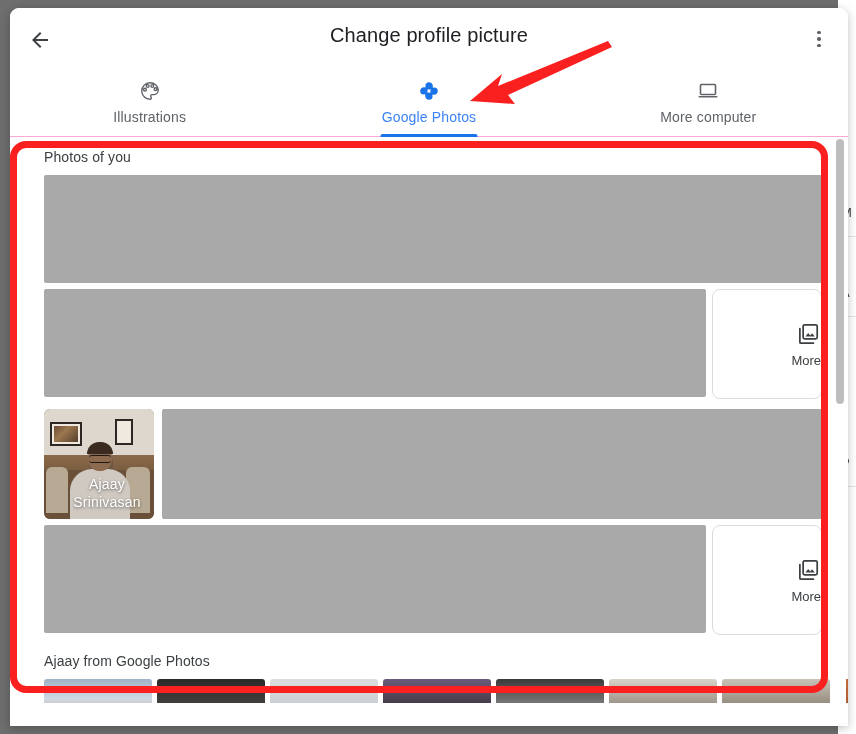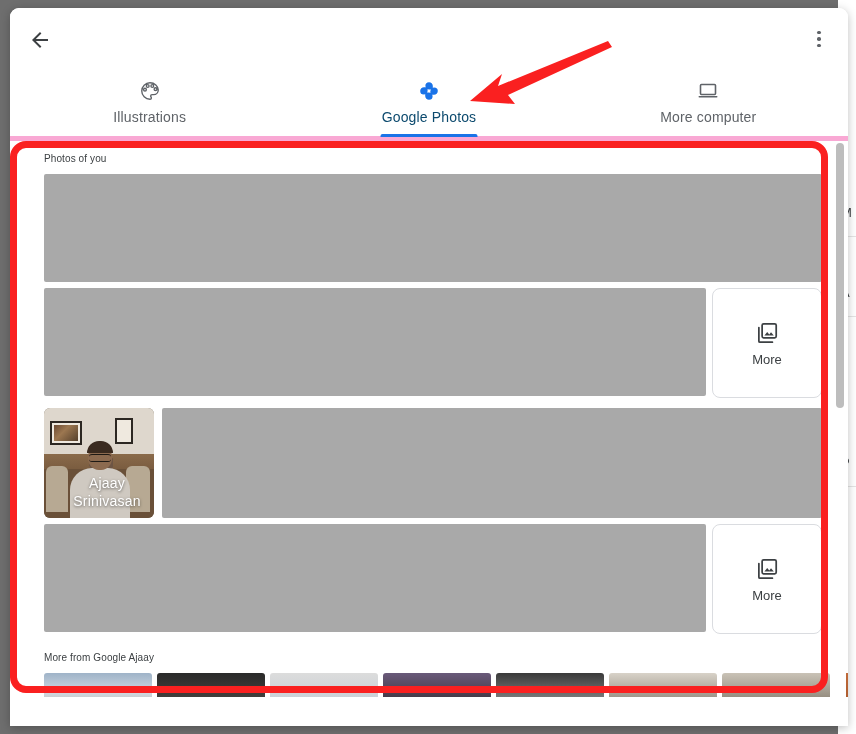--- a/index.html
+++ b/index.html
@@ -102,21 +102,21 @@
     width: 3.5px; height: 3.5px; border-radius: 50%;
     background: #5f6368; display: block;
   }
 
   
   .tabbar {
     position: relative;
     height: 66px;
     background: #fff;
     display: flex;
-    border-bottom: 5px solid #f9a8d4;
+    border-bottom: 1px solid #f9a8d4;
   }
   .tab {
     flex: 1 1 0;
     display: flex;
     flex-direction: column;
     align-items: center;
     justify-content: flex-start;
     padding-top: 7px;
     cursor: pointer;
     position: relative;
@@ -126,21 +126,21 @@
     height: 28px;
     display: flex;
     align-items: center;
     justify-content: center;
   }
   .tab .tab-label {
     margin-top: 4px;
     font-size: 14px;
     letter-spacing: 0.15px;
   }
-  .tab.active { color: #0c4a6e; }
+  .tab.active { color: #3b82f6; }
   .tab.active .tab-underline {
     position: absolute;
     bottom: -1px;
     left: 50%;
     transform: translateX(-50%);
     width: 97px;
     height: 3px;
     background: #1a73e8;
     border-radius: 2px 2px 0 0;
   }
@@ -152,21 +152,21 @@
     background: #fff;
     overflow: hidden;
   }
   .scroll-inner {
     position: absolute;
     inset: 0;
     padding: 0;
   }
 
   .section-title {
-    font-size: 10px;
+    font-size: 14px;
     color: #3c4043;
     padding: 0 8px 0 34px;
     letter-spacing: 0.1px;
   }
 
   
   .redact {
     background: #a9a9a9;
     border-radius: 2px;
   }
@@ -179,21 +179,21 @@
 
   
   .more-tile {
     width: 108px;
     height: 108px;
     border: 1px solid #dadce0;
     border-radius: 8px;
     background: #fff;
     display: flex;
     flex-direction: column;
-    align-items: center;
+    align-items: flex-end;
     justify-content: center;
     gap: 6px;
     cursor: pointer;
     flex: 0 0 auto;
   }
   .more-tile .more-label {
     font-size: 13px;
     color: #3c4043;
   }
 
@@ -347,20 +347,21 @@
   </div>
 
   <div class="dialog">
 
     <div class="dlg-header">
       <div class="back-btn">
         <svg width="24" height="24" viewBox="0 0 24 24">
           <path d="M20 11H7.8l5.6-5.6L12 4l-8 8 8 8 1.4-1.4L7.8 13H20z" fill="#3c4043"></path>
         </svg>
       </div>
+      <div class="dlg-title">Change profile picture</div>
       <div class="overflow-btn">
         <span class="dot3">
             <i></i>
             <i></i>
             <i></i>
           </span>
       </div>
     </div>
 
     <div class="tabbar">
@@ -444,21 +445,21 @@
           <div class="more-tile">
             <svg width="26" height="26" viewBox="0 0 24 24">
               <rect x="7.5" y="3.5" width="13" height="13" rx="1.4" fill="none" stroke="#3c4043" stroke-width="1.6"></rect>
               <path d="M9.6 14.2l2.6-3.2 1.9 2.3 1.6-1.9 2.6 2.8z" fill="#3c4043"></path>
               <path d="M4.5 7v12.5a1 1 0 001 1H17" fill="none" stroke="#3c4043" stroke-width="1.6" stroke-linecap="round"></path>
             </svg>
             <span class="more-label">More</span>
           </div>
         </div>
 
-        <div class="section-title" style="padding-top:18px;">More from Google Ajaay</div>
+        <div class="section-title" style="padding-top:18px;">Ajaay from Google Photos</div>
 
         <div class="thumb-strip" style="margin-top:10px;">
           <div class="thumb" style="background:linear-gradient(to bottom,#9fb3c8 0%,#cfd9e2 18%,#b9a08a 40%,#8d6b52 100%);"></div>
           <div class="thumb" style="background:linear-gradient(to bottom,#2a2a2a 0%,#4a4642 30%,#6d6359 100%);"></div>
           <div class="thumb" style="background:linear-gradient(to bottom,#dcdcdc 0%,#c9cfd6 25%,#b4a18c 60%,#8e7a64 100%);"></div>
           <div class="thumb" style="background:linear-gradient(to bottom,#6a5a7a 0%,#3a3138 30%,#1e1b1a 100%);"></div>
           <div class="thumb" style="background:linear-gradient(to bottom,#3a3a3a 0%,#8c8c8c 30%,#cfcfcf 100%);"></div>
           <div class="thumb" style="background:linear-gradient(to bottom,#d8d2c8 0%,#7e7468 35%,#3e3831 100%);"></div>
           <div class="thumb" style="background:linear-gradient(to bottom,#c9c2b6 0%,#6f6658 40%,#2c2822 100%);"></div>
           <div class="thumb" style="background:linear-gradient(to bottom,#c06a3a 0%,#a8582c 30%,#6b3a1e 100%);"></div>

